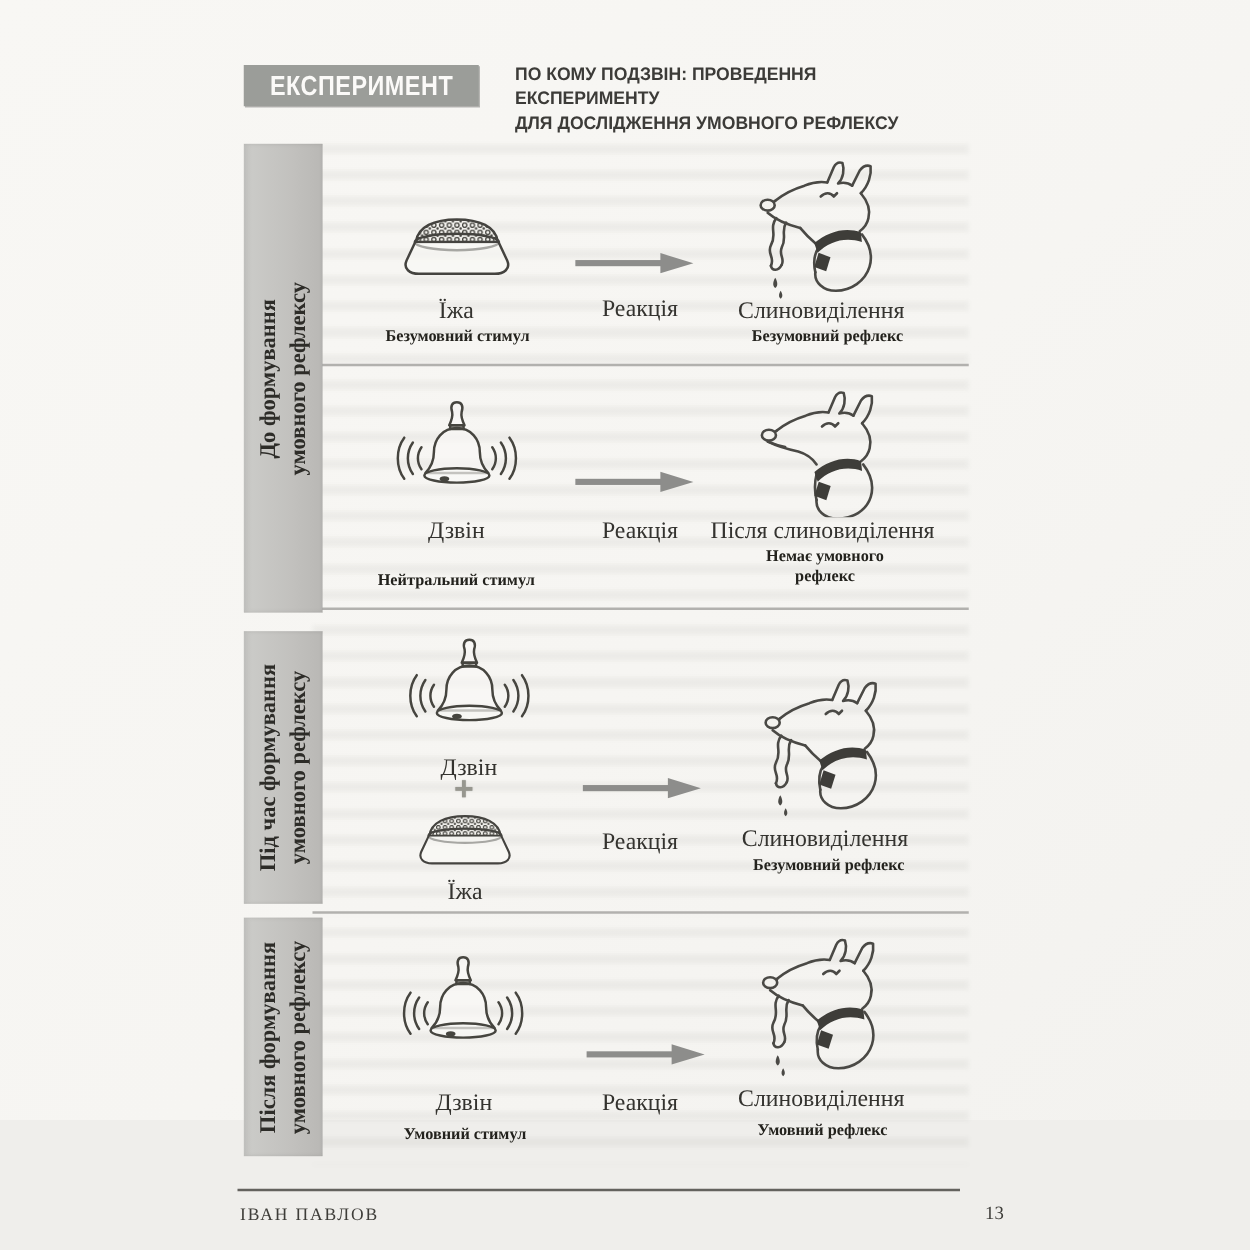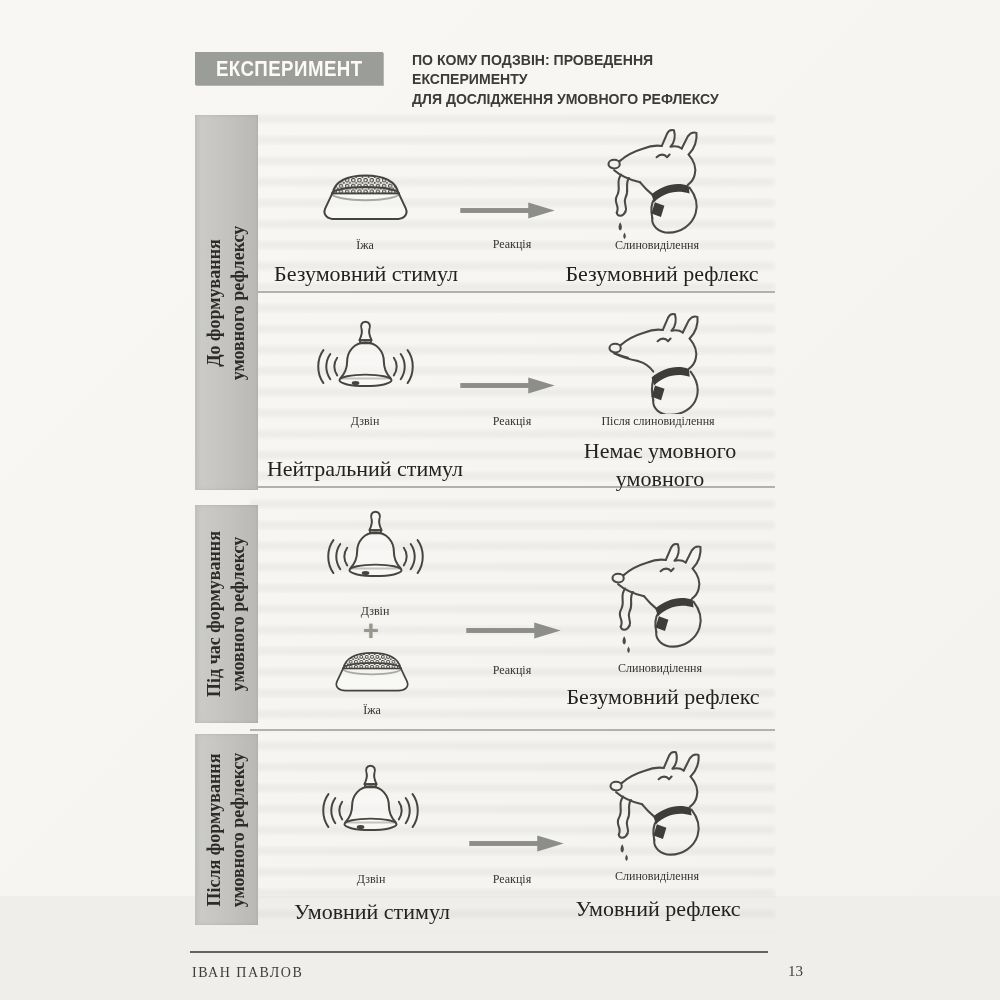--- a/index.html
+++ b/index.html
@@ -52,25 +52,25 @@
   .bar .rot{
     position:absolute;left:50%;top:50%;
     transform:translate(-50%,-50%) rotate(-90deg);
     white-space:nowrap;text-align:center;
     font-weight:700;font-size:18px;line-height:1.32;
     color:#2d2c28;
   }
   
   .lbl{
     position:absolute;z-index:2;
-    font-size:12px;color:#34332f;
+    font-size:19px;color:#34332f;
     transform:translateX(-50%);
     white-space:nowrap;
   }
-  .lbl.b{font-weight:400;font-size:22px;color:#23221d;}
+  .lbl.b{font-weight:700;font-size:13px;color:#23221d;}
   .lbl.two{line-height:1.25;text-align:center;}
   .icon{position:absolute;z-index:2;}
   .plus{
     position:absolute;z-index:2;transform:translateX(-50%);
     color:#97978f;font-family:"Liberation Sans",sans-serif;
     font-weight:700;font-size:27px;line-height:1;
     text-shadow:0 0 1px rgba(120,120,115,.6);
   }
   .hr{position:absolute;z-index:1;height:2px;background:#b2b1ae;}
   .footline{position:absolute;z-index:2;height:2px;background:#63625e;}
@@ -141,21 +141,21 @@
     </svg>
   <svg class="icon" style="left:603px;top:310px;width:104px;height:104px;">
       <use href="#sym-dog-dry"></use>
     </svg>
   <div class="lbl" style="left:365px;top:414px;">Дзвін</div>
   <div class="lbl" style="left:512px;top:414px;">Реакція</div>
   <div class="lbl" style="left:658px;top:414px;">Після слиновиділення</div>
   <div class="lbl b" style="left:365px;top:456px;">Нейтральний стимул</div>
   <div class="lbl b two" style="left:660px;top:437px;">
     <div>Немає умовного</div>
-    <div>умовного</div>
+    <div>рефлекс</div>
   </div>
   <div class="hr" style="left:250px;top:486px;width:525px;"></div>
 
   <svg class="icon" style="left:318px;top:508px;width:115px;height:88px;">
       <use href="#sym-bell"></use>
     </svg>
   <div class="lbl" style="left:375px;top:604px;">Дзвін</div>
   <div class="plus" style="left:371px;top:618px;">+</div>
   <svg class="icon" style="left:322px;top:650px;width:100px;height:50px;">
       <use href="#sym-bowl"></use>

